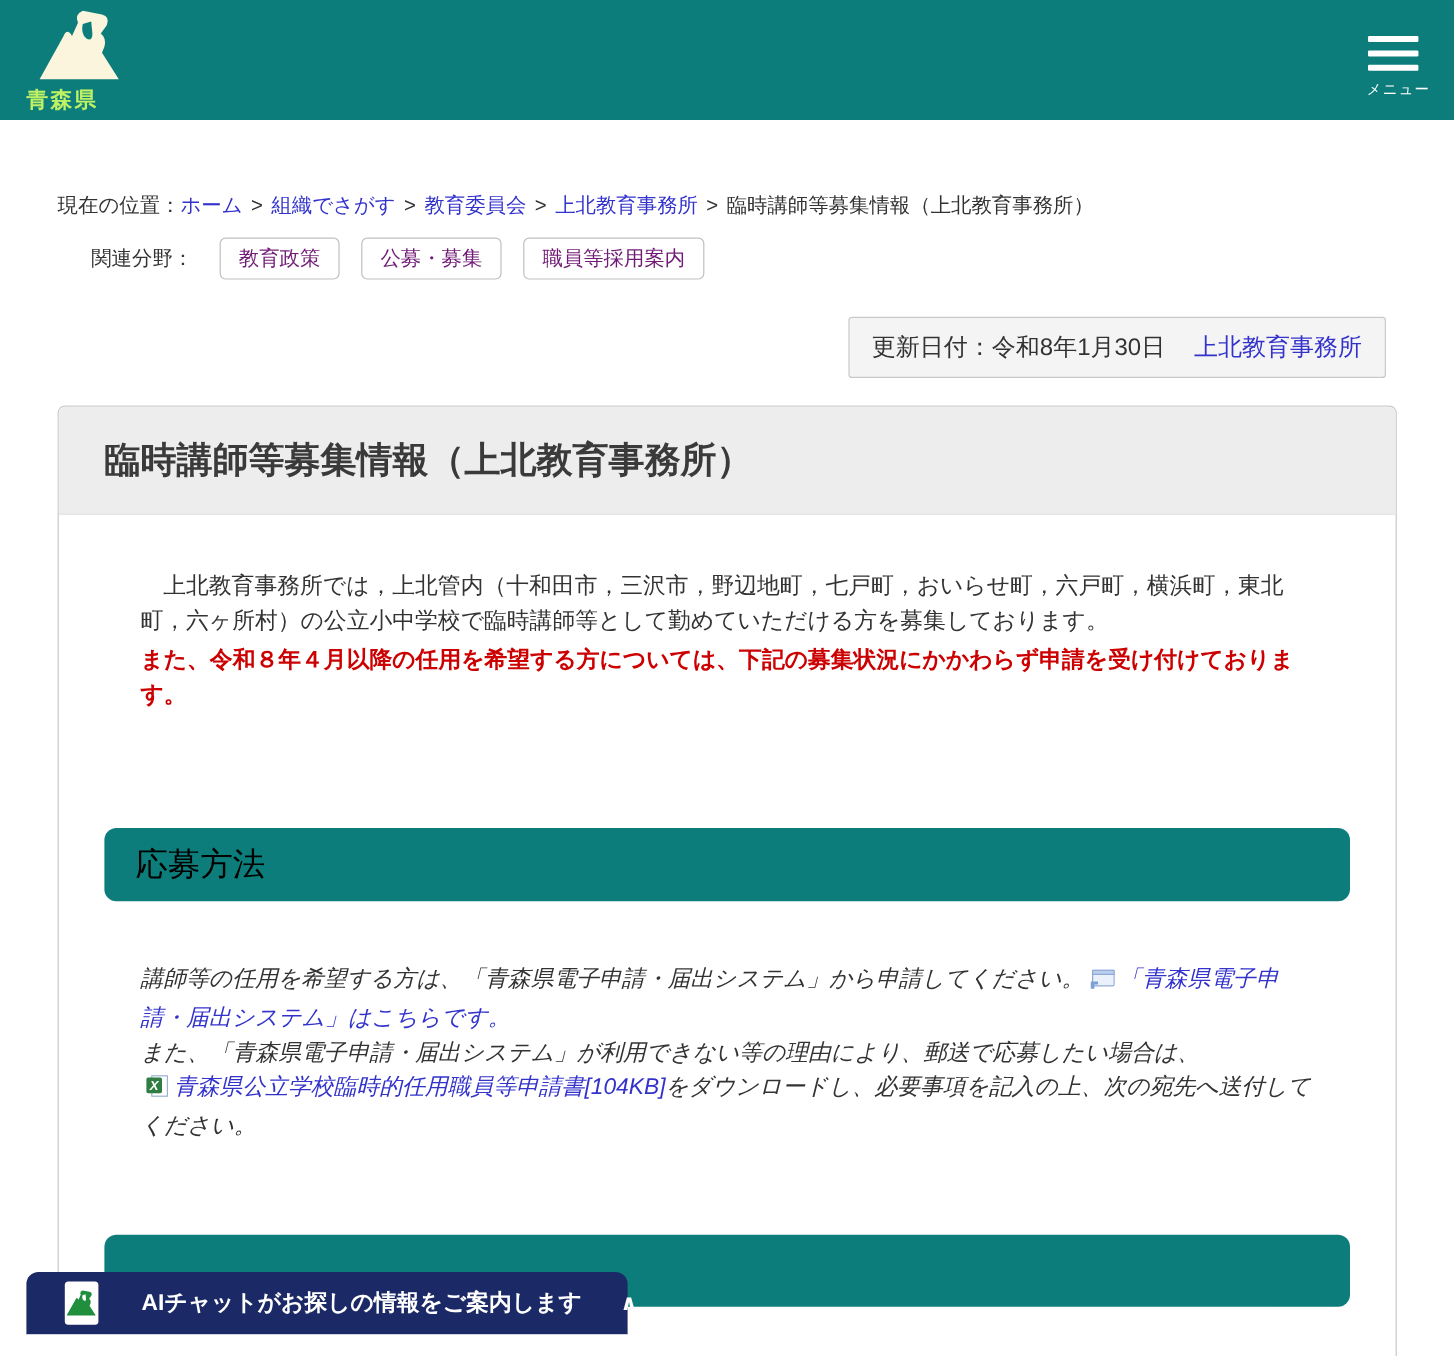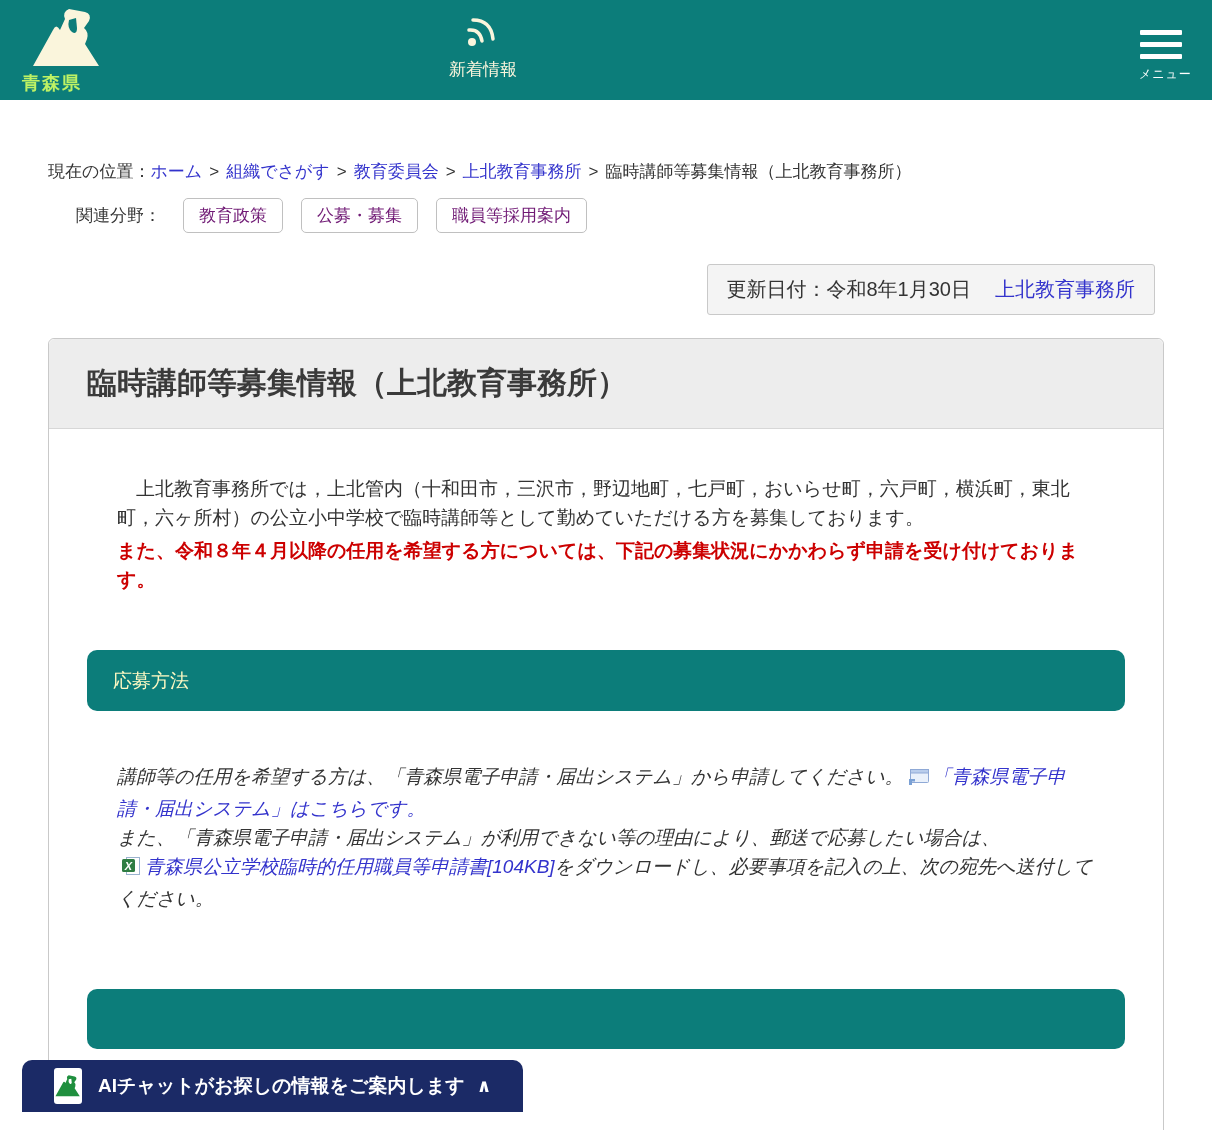--- a/index.html
+++ b/index.html
@@ -41,62 +41,52 @@
   .update-office { color:#3333cc; margin-left:24px; cursor:pointer; }
 
   
   .main-box { position:absolute; left:48px; top:338px; width:1116px; height:812px;
     border:1px solid #c9c9c9; border-radius:6px; background:#fff; }
   .title-bar { height:90px; background:#ededed; border-bottom:1px solid #d7d7d7;
     border-radius:6px 6px 0 0; display:flex; align-items:center; padding-left:38px; }
   .page-title { font-size:30px; color:#3a3a3a; }
   .content { padding:45px 68px 0 68px; font-size:19px; line-height:29px; }
   .intro-warning { color:#cc0000; font-weight:bold; margin-top:4px; }
-  .section-bar { background:#0c7d7a; color:#fef9c3; font-size:19px; height:61px; line-height:61px;
-    border-radius:10px; padding-left:26px; margin:56px -30px 0 -30px; }
+  .section-bar { background:#0c7d7a; color:#000000; font-size:27px; height:61px; line-height:61px;
+    border-radius:10px; padding-left:26px; margin:96px -30px 0 -30px; }
   .apply-para { margin-top:51px;font-style:italic; }
   .link { color:#3333cc; cursor:pointer; }
   .icon-inline { display:inline-block; vertical-align:-3px; margin:0 4px; }
   .address { margin-top:30px; }
   .section-bar2 { background:#0c7d7a; height:60px; border-radius:10px; margin:76px -30px 0 -30px; }
 
   
   .chat-widget { position:absolute; left:22px; top:1060px; width:501px; }
   .chat-bar { height:52px; background:#1b2a66; border-radius:10px 10px 0 0; display:flex;
-    align-items:center; padding:0 32px; cursor:pointer; }
+    align-items:center; padding:0 32px; cursor:pointer;gap:20px; }
   .chat-logo { width:36px; height:36px; background:#fff; border-radius:3px; display:flex;
     align-items:center; justify-content:center; margin-right:16px; }
   .chat-label { color:#fff; font-weight:bold; font-size:19px; white-space:nowrap; }
   .chat-chevron { color:#fff; font-weight:bold; font-size:18px; margin-left:12px; }
   .chat-body { height:18px; background:#fff; }
 </style>
 </head>
 <body>
 
 <div class="header">
   <div class="logo">
     <span>
       <svg width="76" height="64" viewBox="0 0 76 64">
         <path d="M4 60 L24 24 Q27 17 31 24 L36 13 Q33 6 40 3 L56 6 Q63 8 60 15 L55 22 Q60 26 58 33 L56 38 L70 60 Z" fill="#faf5dc"></path>
         <path d="M40 14 Q38 22 43 26 Q48 29 48 22 L47 12 Z" fill="#0c7d7a"></path>
       </svg>
     </span>
     <div class="logo-text">青森県</div>
   </div>
 
-  <div class="newinfo">
-    <span>
-      <svg width="40" height="34" viewBox="0 0 40 34">
-        <circle cx="9" cy="26" r="4" fill="#faf5dc"></circle>
-        <path d="M6 14 Q17 13 19 25" stroke="#faf5dc" stroke-width="3.5" fill="none" stroke-linecap="round"></path>
-        <path d="M10 4 Q28 4 30 23" stroke="#faf5dc" stroke-width="3.5" fill="none" stroke-linecap="round"></path>
-      </svg>
-    </span>
-    <div class="newinfo-label">新着情報</div>
-  </div>
 
 
   <div class="menu-btn">
     <div class="menu-bars">
       <span></span>
         <span></span>
         <span></span>
     </div>
     <div class="menu-label">メニュー</div>
   </div>

